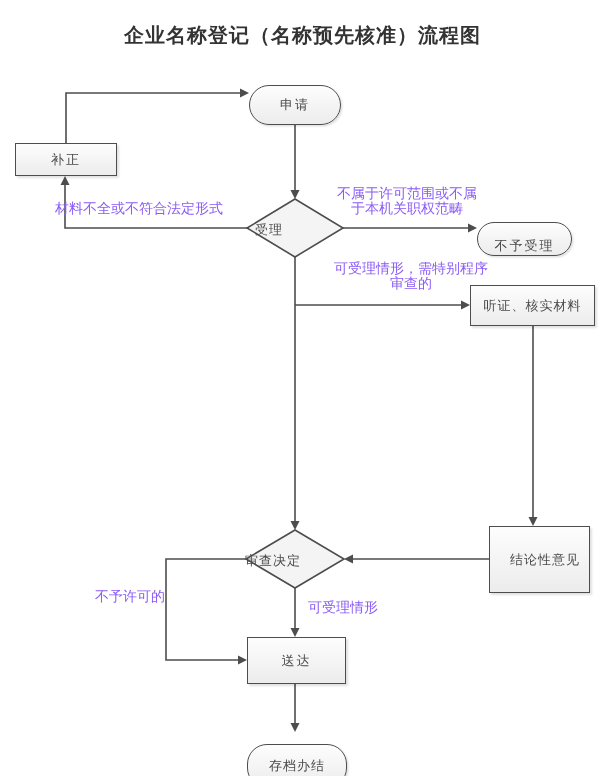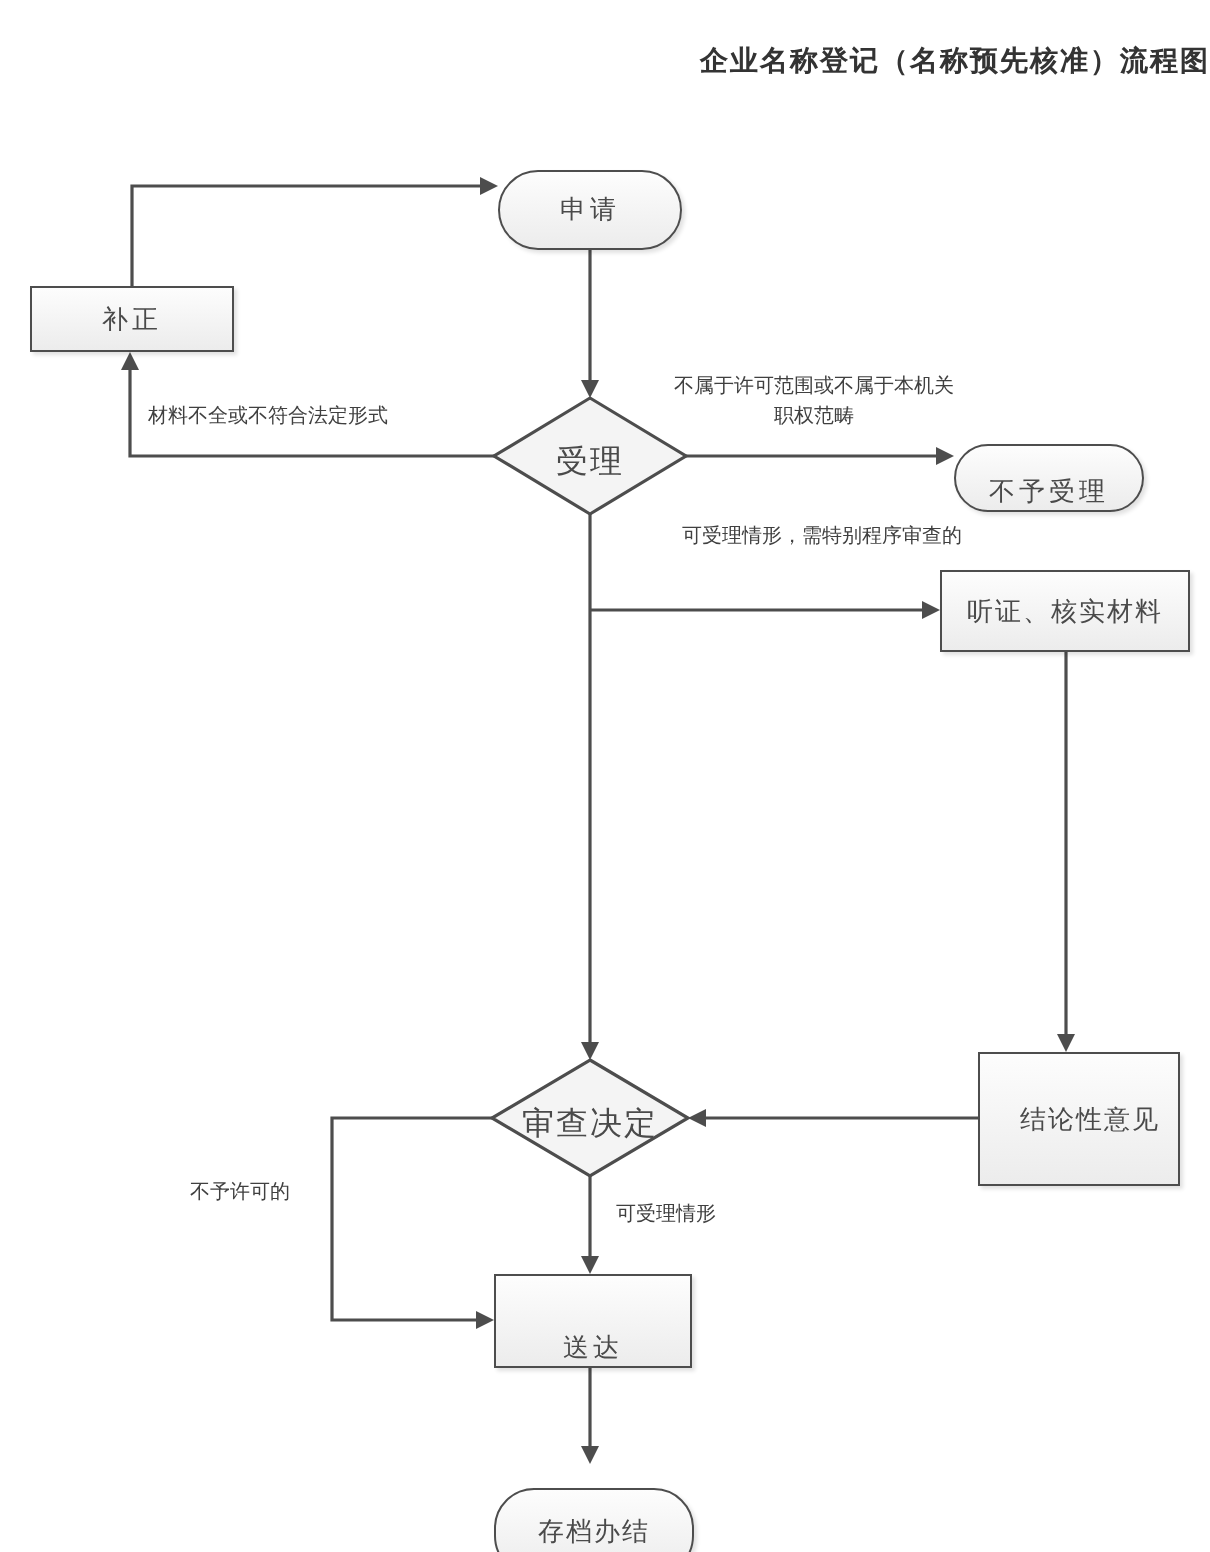--- a/index.html
+++ b/index.html
@@ -13,22 +13,22 @@
     width: 605px;
     height: 776px;
     background: #ffffff;
     overflow: hidden;
   }
   .page-title {
     position: absolute;
     top: 22px;
     left: 0;
     width: 100%;
-    text-align: right;
-    font-size: 14px;
+    text-align: center;
+    font-size: 20px;
     font-weight: bold;
     color: #333333;
     letter-spacing: 1px;
   }
   .connectors {
     position: absolute;
     top: 0;
     left: 0;
   }
   .node {
@@ -43,38 +43,37 @@
     color: #4a4a4a;
     letter-spacing: 2px;
     box-shadow: 1.5px 1.5px 2px rgba(0,0,0,0.12);
   }
   .terminator { border-radius: 20px; margin-top: 12px; }
   .node-apply      { left: 249px; top: 73px;  width: 92px;  height: 40px; }
   .node-correction { left: 15px;  top: 143px; width: 102px; height: 33px; }
   .node-reject     { left: 477px; top: 210px; width: 95px;  height: 34px; border-radius: 17px; align-items: flex-end; }
   .node-hearing    { left: 470px; top: 285px; width: 125px; height: 41px; letter-spacing: 1px; }
   .node-conclusion { left: 489px; top: 526px; width: 101px; height: 67px; letter-spacing: 1px; padding-left: 11px; }
-  .node-deliver    { left: 247px; top: 637px; width: 99px;  height: 47px; align-items: flex-end; }
+  .node-deliver    { left: 247px; top: 637px; width: 99px;  height: 47px; }
   .node-archive    { left: 247px; top: 732px; width: 100px; height: 44px; letter-spacing: 1px; }
   .diamond-label {
     position: absolute;
-    text-align: center;
-    font-size: 16px;
+    font-size: 13px;
     color: #4a4a4a;
     letter-spacing: 1px;
   }
   .label-accept { left: 255px; top: 221px; width: 80px; }
   .label-review { left: 245px; top: 552px; width: 100px; }
   .edge-label {
     position: absolute;
-    font-size: 10px;
-    color: #404040;
+    font-size: 14px;
+    color: #8b5cf6;
     line-height: 15px;
   }
-  .edge-incomplete { left: 74px;  top: 201px; white-space: nowrap; }
+  .edge-incomplete { left: 55px;  top: 201px; white-space: nowrap; }
   .edge-scope      { left: 336px; top: 186px; width: 142px; text-align: center; }
   .edge-special    { left: 330px; top: 261px; width: 162px; text-align: center; }
   .edge-denied     { left: 95px;  top: 589px; white-space: nowrap; }
   .edge-granted    { left: 308px; top: 600px; white-space: nowrap; }
 </style>
 </head>
 <body>
 
 <div class="canvas">
 

